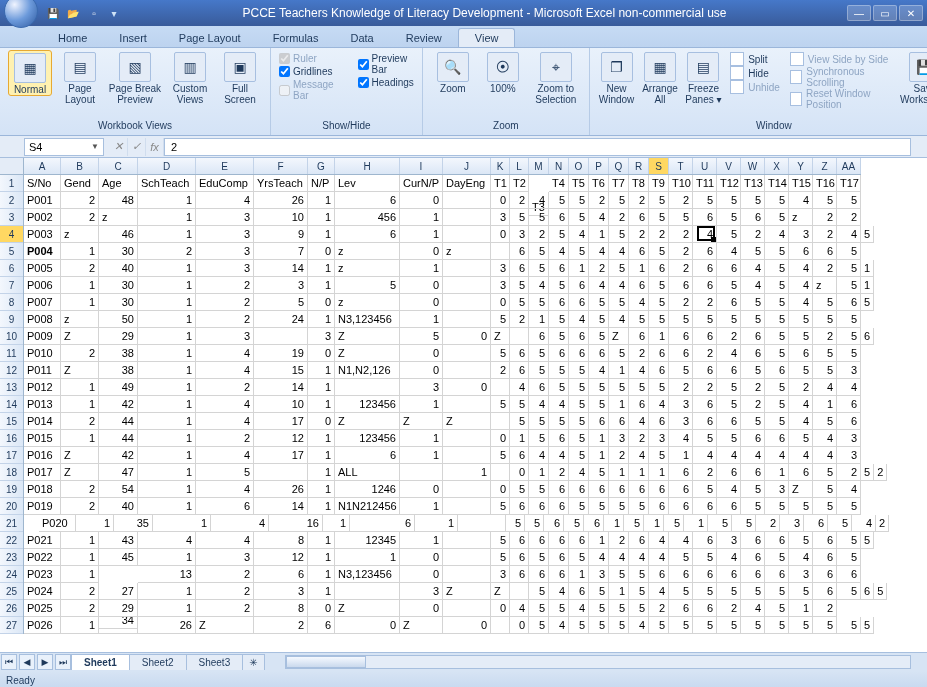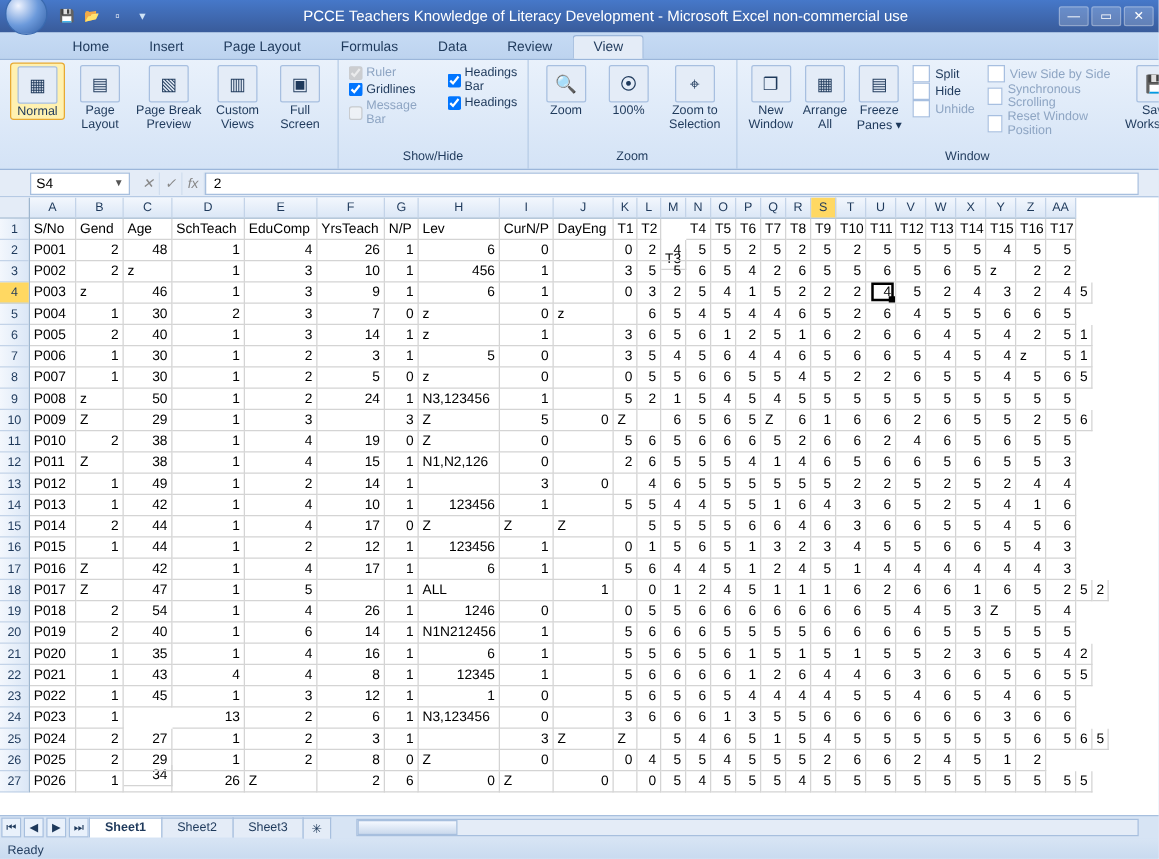--- a/index.html
+++ b/index.html
@@ -117,41 +117,42 @@
         </div>
       <div class="rbtn-big">
           <div class="ricon">▥</div>
           <span>Custom Views</span>
         </div>
       <div class="rbtn-big">
           <div class="ricon">▣</div>
           <span>Full Screen</span>
         </div>
     </div>
+    <div class="rlabel">Workbook Views</div>
   </div>
   <div class="rgroup">
     <div class="rgrow" style="gap:24px;">
       <div class="smallstack">
         <label class="chk">
             <input type="checkbox" disabled="" checked="" style="">
             <span style="color:#8ea5c3;">Ruler</span>
           </label>
         <label class="chk">
             <input type="checkbox" checked="" style="">
             <span>Gridlines</span>
           </label>
         <label class="chk">
             <input type="checkbox" disabled="" style="">
             <span style="color:#8ea5c3;">Message Bar</span>
           </label>
       </div>
       <div class="smallstack">
         <label class="chk">
             <input type="checkbox" checked="" style="">
-            <span>Headings Bar</span>
+            <span>Preview Bar</span>
           </label>
         <label class="chk">
             <input type="checkbox" checked="" style="">
             <span>Headings</span>
           </label>
       </div>
     </div>
     <div class="rlabel">Show/Hide</div>
   </div>
   <div class="rgroup">
@@ -405,21 +406,21 @@
         <div class="cell r" style="width: 24px;">4</div>
         <div class="cell r" style="width: 24px;">5</div>
         <div class="cell r" style="width: 24px;">2</div>
         <div class="cell r" style="width: 24px;">4</div>
         <div class="cell r" style="width: 24px;">3</div>
         <div class="cell r" style="width: 24px;">2</div>
         <div class="cell r" style="width: 24px;">4</div>
         <div class="cell r">5</div>
       </div>
       <div class="crow">
-        <div class="cell l" style="width: 37px;">P004</div>
+        <div class="cell l" style="width: 37px; font-weight: bold;">P004</div>
         <div class="cell r" style="width: 38px;">1</div>
         <div class="cell r" style="width: 39px;">30</div>
         <div class="cell r" style="width: 58px;">2</div>
         <div class="cell r" style="width: 58px;">3</div>
         <div class="cell r" style="width: 54px;">7</div>
         <div class="cell r" style="width: 27px;">0</div>
         <div class="cell l" style="width: 65px;">z</div>
         <div class="cell r" style="width: 43px;">0</div>
         <div class="cell l" style="width: 48px;">z</div>
         <div class="cell r" style="width: 19px;"></div>
@@ -875,21 +876,21 @@
         <div class="cell r" style="width: 24px;">6</div>
         <div class="cell r" style="width: 24px;">6</div>
         <div class="cell r" style="width: 24px;">6</div>
         <div class="cell r" style="width: 24px;">5</div>
         <div class="cell r" style="width: 24px;">5</div>
         <div class="cell r" style="width: 24px;">5</div>
         <div class="cell r" style="width: 24px;">5</div>
         <div class="cell r" style="width: 24px;">5</div>
       </div>
       <div class="crow">
-        <div class="cell l" style="width: 37px;">P020</div>
+        <div class="cell l" style="width: 37px; margin-left: 15px;">P020</div>
         <div class="cell r" style="width: 38px;">1</div>
         <div class="cell r" style="width: 39px;">35</div>
         <div class="cell r" style="width: 58px;">1</div>
         <div class="cell r" style="width: 58px;">4</div>
         <div class="cell r" style="width: 54px;">16</div>
         <div class="cell r" style="width: 27px;">1</div>
         <div class="cell r" style="width: 65px;">6</div>
         <div class="cell r" style="width: 43px;">1</div>
         <div class="cell r" style="width: 48px;"></div>
         <div class="cell r" style="width: 19px;">5</div>

